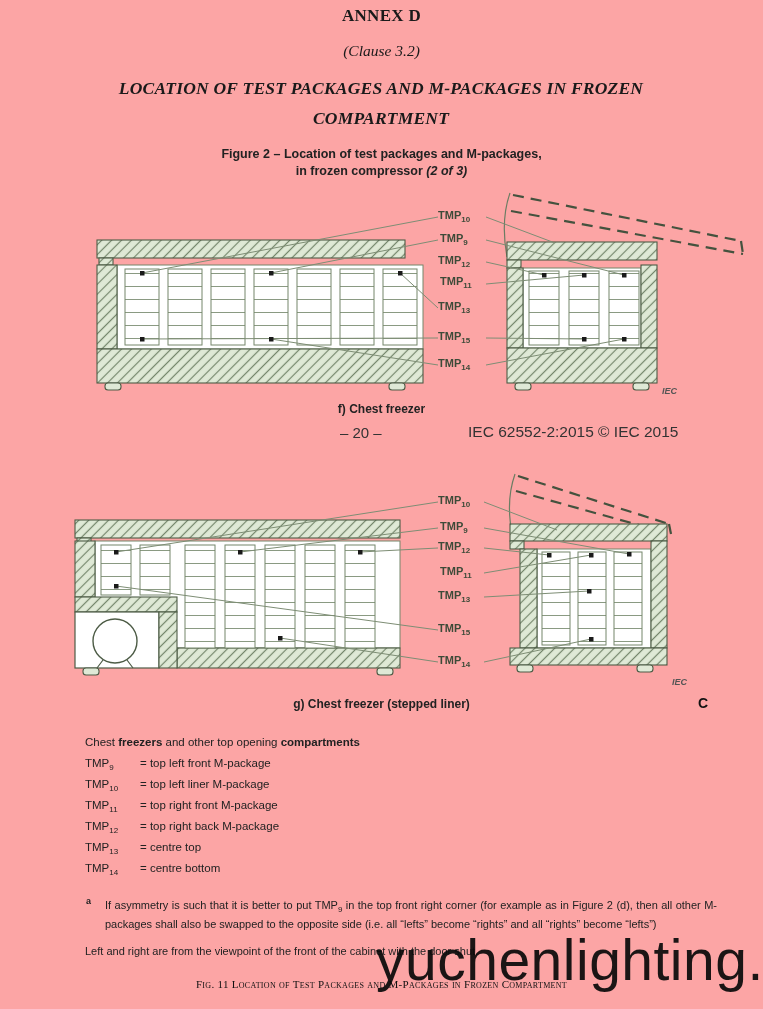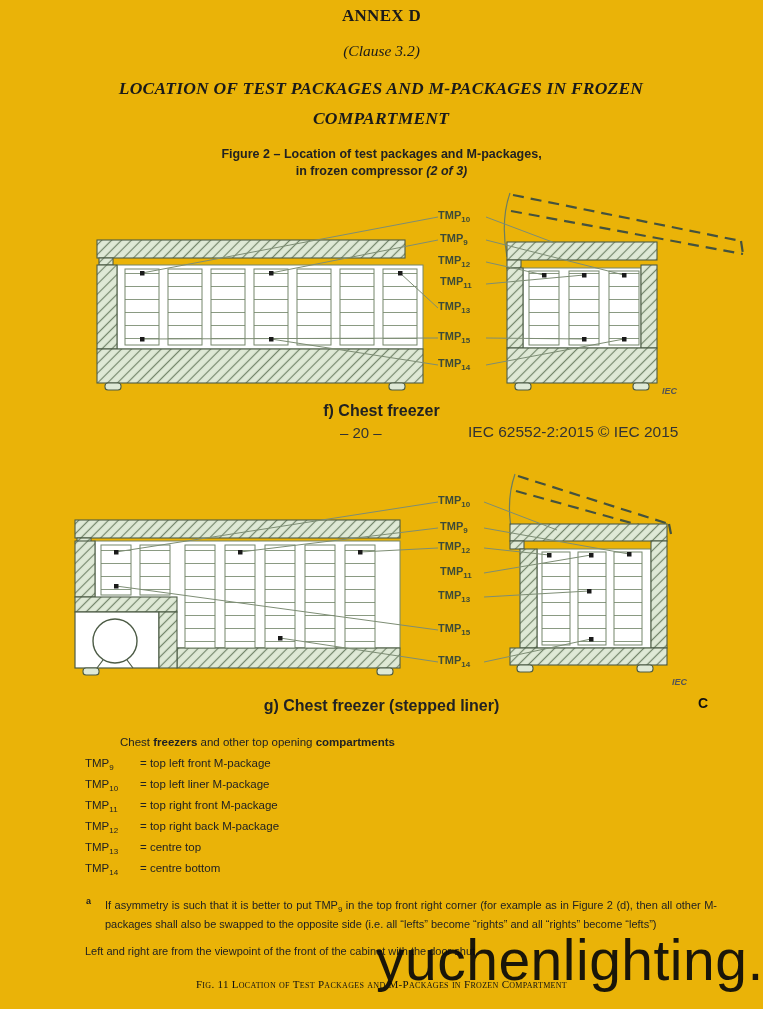--- a/index.html
+++ b/index.html
@@ -1,35 +1,35 @@
 <!DOCTYPE html>
 <html><head>
 <meta charset="utf-8">
 <style>
   html,body{margin:0;padding:0;background:#888;}
   #page{
     position:relative;width:763px;height:1009px;margin:0 auto;
-    background:#eab308;overflow:hidden;
+    background:#fca5a5;overflow:hidden;
     font-family:"Liberation Sans",sans-serif;color:#1a1a1a;
   }
   .abs{position:absolute;}
   .serif{font-family:"Liberation Serif",serif;}
   .ctr{left:0;width:763px;text-align:center;}
   .annex{top:6px;font-size:17px;font-weight:bold;letter-spacing:.3px;}
   .clause{top:42px;font-size:15.5px;font-style:italic;}
   .maintitle{top:74px;left:91px;width:580px;text-align:center;font-size:17.5px;font-weight:bold;line-height:1.7;letter-spacing:.2px;font-style:italic;}
   .figcap{top:146px;font-size:12.5px;font-weight:bold;line-height:1.35;color:#222;}
   .figcap .it{font-style:italic;}
-  .diagcap{font-size:16px;font-weight:bold;color:#222;}
+  .diagcap{font-size:12px;font-weight:bold;color:#222;}
   .pgnum{top:424px;left:340px;font-size:15px;color:#333;text-align:center;}
   .docref{top:423px;left:468px;font-size:15.5px;color:#333;}
   .tmp-label{position:absolute;font-size:11px;font-weight:bold;color:#3d4a38;white-space:nowrap;}
   .tmp-label sub{font-size:8px;}
   .iecmark{position:absolute;font-size:9px;font-style:italic;font-weight:bold;color:#555;}
-  .legend{font-size:11.5px;color:#222;margin-left:35px;}
+  .legend{font-size:11.5px;color:#222;}
   .legend b{font-weight:bold;}
   .lrow{position:absolute;left:85px;font-size:11.5px;color:#222;white-space:nowrap;}
   .lrow .lab{display:inline-block;width:55px;}
   .lrow sub{font-size:8px;}
   .fnmark{position:absolute;left:86px;top:896px;font-size:9px;font-weight:bold;color:#222;}
   .fntext{position:absolute;left:105px;top:898px;width:612px;font-size:11px;line-height:14px;text-align:justify;color:#222;}
   .fntext sub{font-size:8px;}
   .noteline{position:absolute;left:85px;top:945px;font-size:11px;color:#222;white-space:nowrap;}
   .watermark{position:absolute;left:376px;top:931px;font-size:57px;line-height:1.05;color:rgba(10,10,10,.93);white-space:nowrap;letter-spacing:.5px;}
   .botcap{top:978px;font-size:11px;font-variant:small-caps;letter-spacing:.3px;color:#111;}

